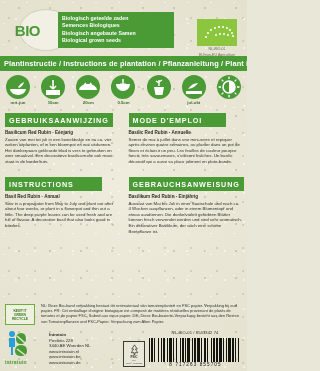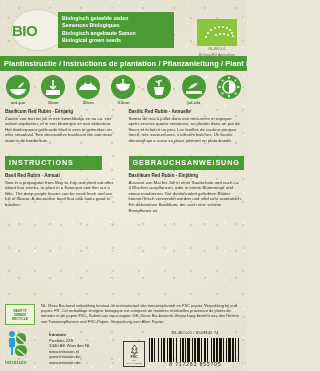--- a/index.html
+++ b/index.html
@@ -17,25 +17,25 @@
       radial-gradient(circle at 62% 30%, rgba(170,165,140,.45) 0 1px, transparent 1px),
       radial-gradient(circle at 83% 66%, rgba(255,255,255,.5) 0 1px, transparent 1px),
       radial-gradient(circle at 35% 78%, rgba(175,170,145,.4) 0 1px, transparent 1px),
       radial-gradient(circle at 50% 50%, #efecdd 0%, #e4e1cf 100%);
     background-size: 23px 21px, 31px 27px, 19px 29px, 26px 23px, 100% 100%;
   }
 
   
   .header { position: relative; height: 56px; }
   .bio-badge {
-    position: absolute; left: 12px; top: 10px;
+    position: absolute; left: 20px; top: 10px;
     width: 52px; height: 40px;
     background: #f2f0e4;
     border-radius: 26px/20px;
-    display: flex; align-items: center; justify-content: flex-start;
+    display: flex; align-items: center; justify-content: flex-end;
     box-shadow: 0 0 0 1px rgba(120,130,90,.18);
     gap: 31px;
   }
   .bio-badge .bio-text {
     font-weight: bold; font-size: 15px; color: #4a9a36;
     letter-spacing: -.5px; line-height: 1;
   }
   .bio-badge .leaf-mark {
     width: 12px; height: 12px; border-radius: 50% 0 50% 50%;
     background: #4a9a36; margin-left: 1px; position: relative;
@@ -261,24 +261,26 @@
               <path d="M12 1.5v2.5M12 20v2.5M1.5 12h2.5M20 12h2.5M4.6 4.6l1.8 1.8M17.6 17.6l1.8 1.8M19.4 4.6l-1.8 1.8M6.4 17.6l-1.8 1.8"></path>
             </g>
           </svg>
         </div>
         <div class="icon-label"></div>
       </div>
     </div>
 
   <div class="columns">
     <div class="col">
+      <div class="sec-title">GEBRUIKSAANWIJZING</div>
       <div class="sec-sub">Basilicum Red Rubin - Eénjarig</div>
       <div class="sec-body">Zaaien van mei tot juli in een kweekbakje en na ca. vier weken uitplanten, of in een bloempot en wat uitdunnen. Het donkerpaars gekleurde blad is vers te gebruiken en zeer smaakvol. Een decoratieve basilicum die ook mooi staat in de border/tuin.</div>
     </div>
     <div class="col">
+      <div class="sec-title">MODE D'EMPLOI</div>
       <div class="sec-sub">Basilic Red Rubin - Annuelle</div>
       <div class="sec-body">Semer de mai à juillet dans une mini-serre et repiquer après environ quatre semaines, ou planter dans un pot de fleurs et éclaircir un peu. Les feuilles de couleur pourpre foncé, très savoureuses, s'utilisent fraîches. Un basilic décoratif qui a aussi sa place joliment en plate-bande.</div>
     </div>
   </div>
 
   <div class="columns block2">
     <div class="col">
       <div class="sec-title">INSTRUCTIONS</div>
       <div class="sec-sub">Basil Red Rubin - Annual</div>
       <div class="sec-body">Sow in a propagator from May to July and plant out after about four weeks, or plant in a flowerpot and thin out a little. The deep purple leaves can be used fresh and are full of flavour. A decorative basil that also looks good in borders.</div>

